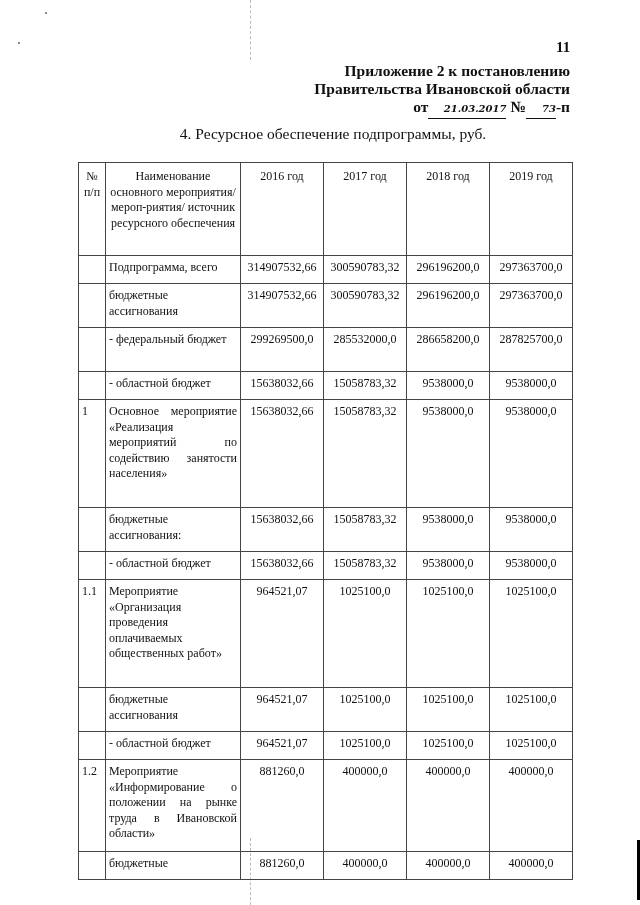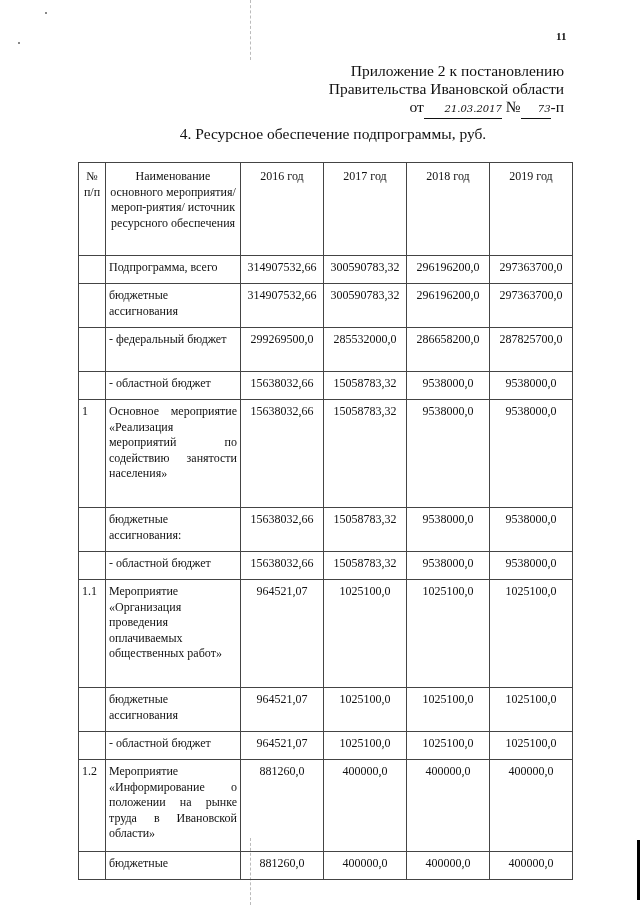--- a/index.html
+++ b/index.html
@@ -1,19 +1,19 @@
 <!DOCTYPE html>
 <html><head>
 <meta charset="utf-8">
 <style>
   html, body { margin: 0; padding: 0; background: #ffffff; }
   body { width: 640px; height: 905px; position: relative; overflow: hidden;
          font-family: "Liberation Serif", "DejaVu Serif", serif; color: #111; }
-  .page-num { position: absolute; top: 30px; left: 556px; font-size: 11px; font-weight: bold; text-align: right; }
-  .appendix { position: absolute; top: 62px; right: 76px; text-align: right; font-size: 15.5px; line-height: 18px; }
+  .page-num { position: absolute; top: 39px; left: 556px; font-size: 15px; font-weight: bold; text-align: right; }
+  .appendix { position: absolute; top: 62px; right: 70px; text-align: right; font-size: 15.5px; line-height: 18px; font-weight: bold; }
   .appendix .line { white-space: nowrap; }
   .hw { font-family: "DejaVu Serif", serif; font-style: italic; font-size: 10px; display: inline-block;
         border-bottom: 1px solid #111; text-align: right; }
   .hw.date { width: 78px; }
   .hw.num { width: 30px; }
   .title { position: absolute; top: 125px; left: 0; width: 640px; text-align: center; font-size: 15.5px; padding-left: 26px; box-sizing: border-box; }
   table { position: absolute; top: 162px; left: 78px; border-collapse: collapse; font-size: 12px; line-height: 15.5px; }
   td, th { border: 1px solid #444; vertical-align: top; padding: 4px 3px 3px 3px; font-weight: normal; }
   th { text-align: center; padding-top: 6px; }
   .c-no { width: 20px; }

